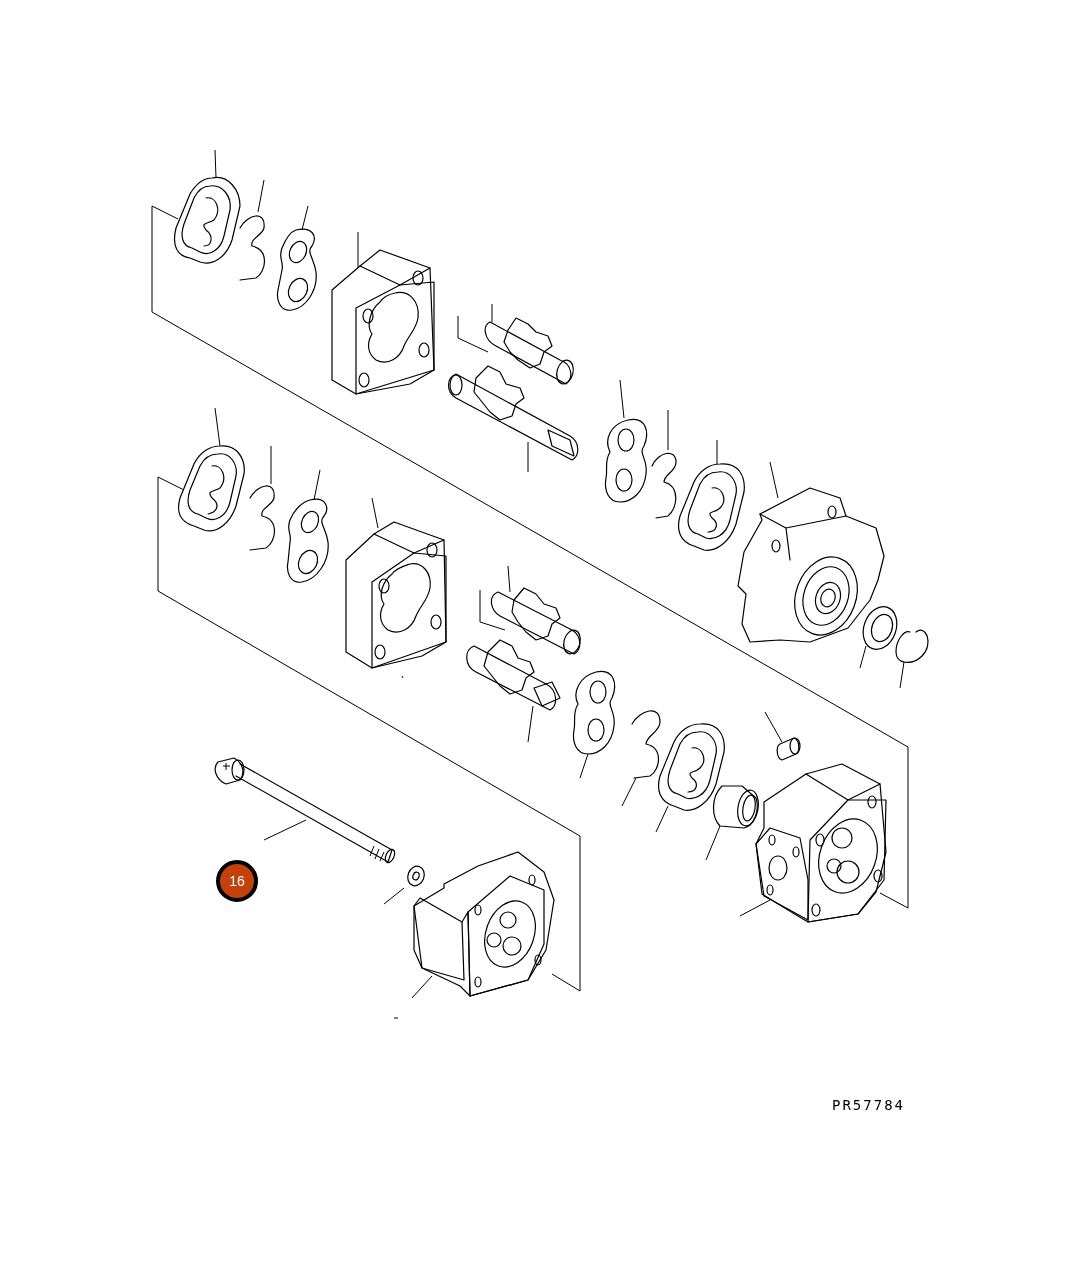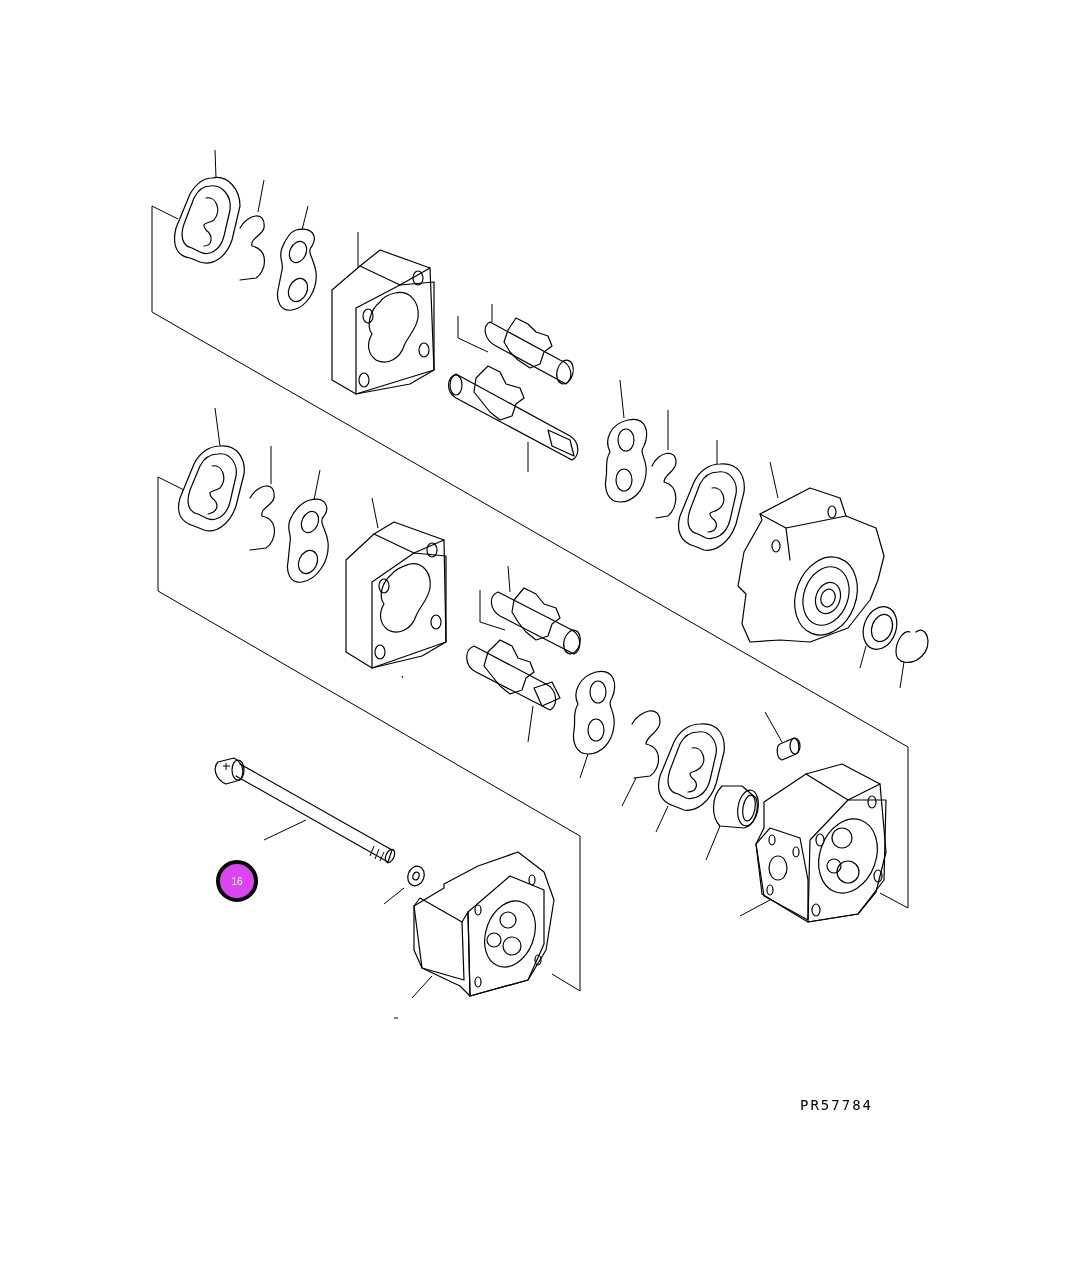--- a/index.html
+++ b/index.html
@@ -2,24 +2,24 @@
 <html><head>
 <meta charset="utf-8">
 <style>
   html, body { margin: 0; padding: 0; background: #ffffff; }
   body { width: 1075px; height: 1261px; position: relative; overflow: hidden;
          font-family: "Liberation Sans", sans-serif; }
   #diagram { position: absolute; left: 0; top: 0; width: 1075px; height: 1261px; }
   #diagram .ln { fill: none; stroke: #000; stroke-width: 1.2; stroke-linejoin: round; stroke-linecap: round; }
   #diagram .thin { fill: none; stroke: #000; stroke-width: 1; }
   .callout { position: absolute; left: 216px; top: 860px; width: 42px; height: 42px;
-             border-radius: 50%; background: #d946ef; border: 4px solid #000; box-sizing: border-box;
-             color: #fff; font-size: 10px; display: flex; align-items: center; justify-content: center;
+             border-radius: 50%; background: #c2410c; border: 4px solid #000; box-sizing: border-box;
+             color: #fff; font-size: 14px; display: flex; align-items: center; justify-content: center;
              cursor: pointer; }
-  .ref-code { position: absolute; left: 800px; top: 1097px; font-family: "DejaVu Sans Mono", monospace;
+  .ref-code { position: absolute; left: 832px; top: 1097px; font-family: "DejaVu Sans Mono", monospace;
               font-size: 14px; letter-spacing: 2px; color: #000; }
 </style>
 </head>
 <body>
 
 <svg id="diagram" viewBox="0 0 1075 1261" xmlns="http://www.w3.org/2000/svg">
 
   <g>
     <polyline class="thin" points="152,206 152,312 908,747 908,908"></polyline>
     <polyline class="thin" points="152,206 178,219"></polyline>

